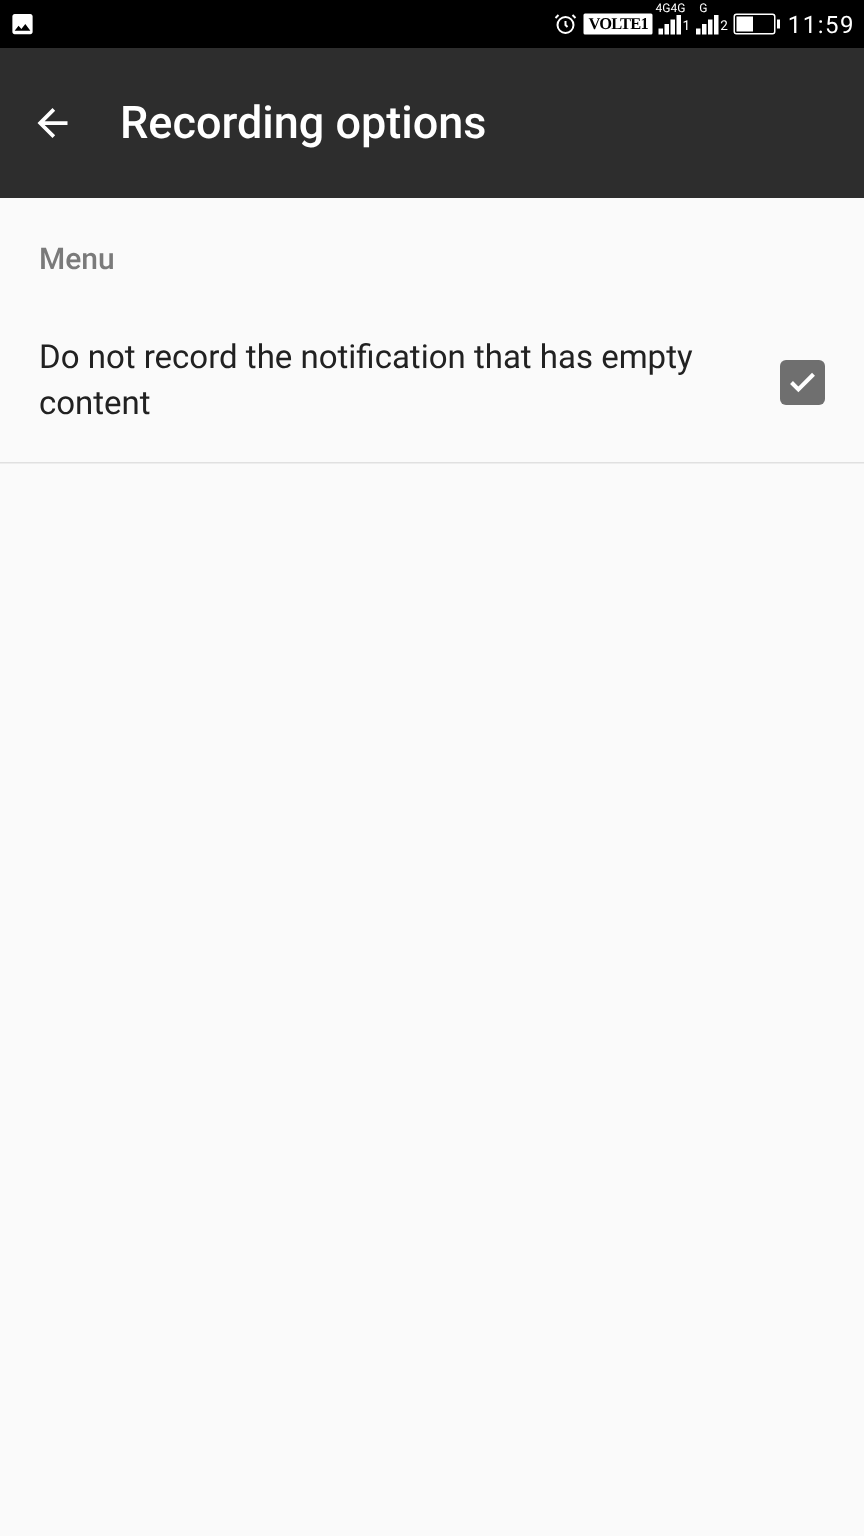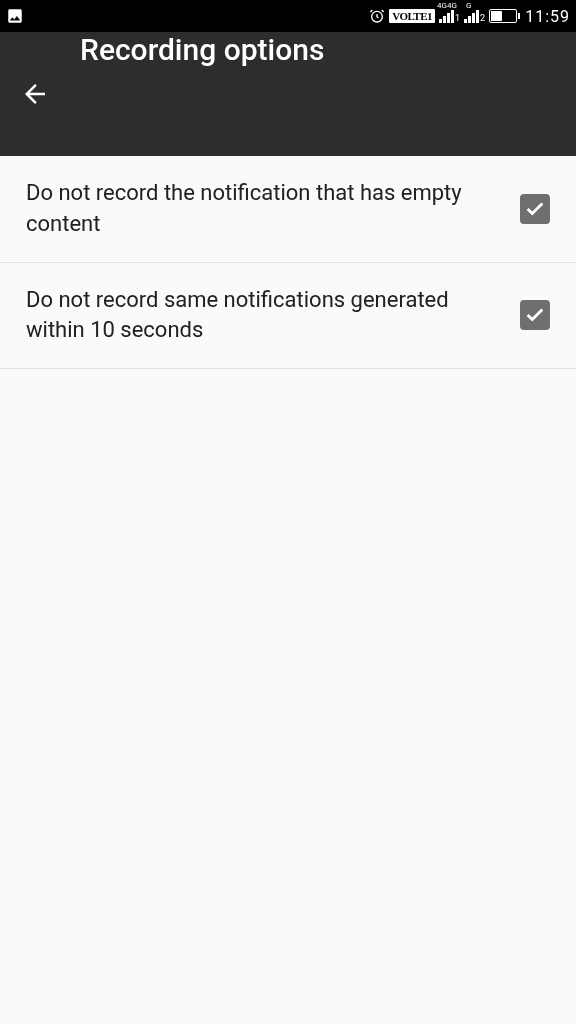--- a/index.html
+++ b/index.html
@@ -51,23 +51,24 @@
     .status-time {
       font-size: 16px;
       letter-spacing: 1px;
       margin-left: 4px;
     }
     .signal-text {
       font-size: 8px;
       line-height: 8px;
     }
     .app-bar {
-      height: 124px;
+      height: 100px;
       background: #2d2d2d;
       display: flex;
+      align-items: center;
       padding: 0 20px;
       gap: 30px;
     }
     .back-arrow {
       color: #fff;
       display: flex;
       align-items: center;
       cursor: pointer;
     }
     .app-title {
@@ -210,31 +211,24 @@
 <div class="app-bar">
   <div class="back-arrow">
     <svg width="30" height="30" viewBox="0 0 24 24" fill="#fff">
         <path d="M20 11H7.83l5.59-5.59L12 4l-8 8 8 8 1.41-1.41L7.83 13H20v-2z"></path>
       </svg>
   </div>
   <div class="app-title">Recording options</div>
 </div>
 
 <div class="content">
+  <div class="section-label">Menu</div>
 
   <div class="setting-row">
     <div class="setting-label">Do not record the notification that has empty content</div>
     <div class="checkbox">
       <svg viewBox="0 0 24 24" fill="none" stroke="#fff" stroke-width="3">
           <polyline points="20 6 9 17 4 12"></polyline>
         </svg>
     </div>
   </div>
 
-  <div class="setting-row">
-    <div class="setting-label">Do not record same notifications generated within 10 seconds</div>
-    <div class="checkbox">
-      <svg viewBox="0 0 24 24" fill="none" stroke="#fff" stroke-width="3">
-          <polyline points="20 6 9 17 4 12"></polyline>
-        </svg>
-    </div>
-  </div>
 </div>
 
 </body></html>

